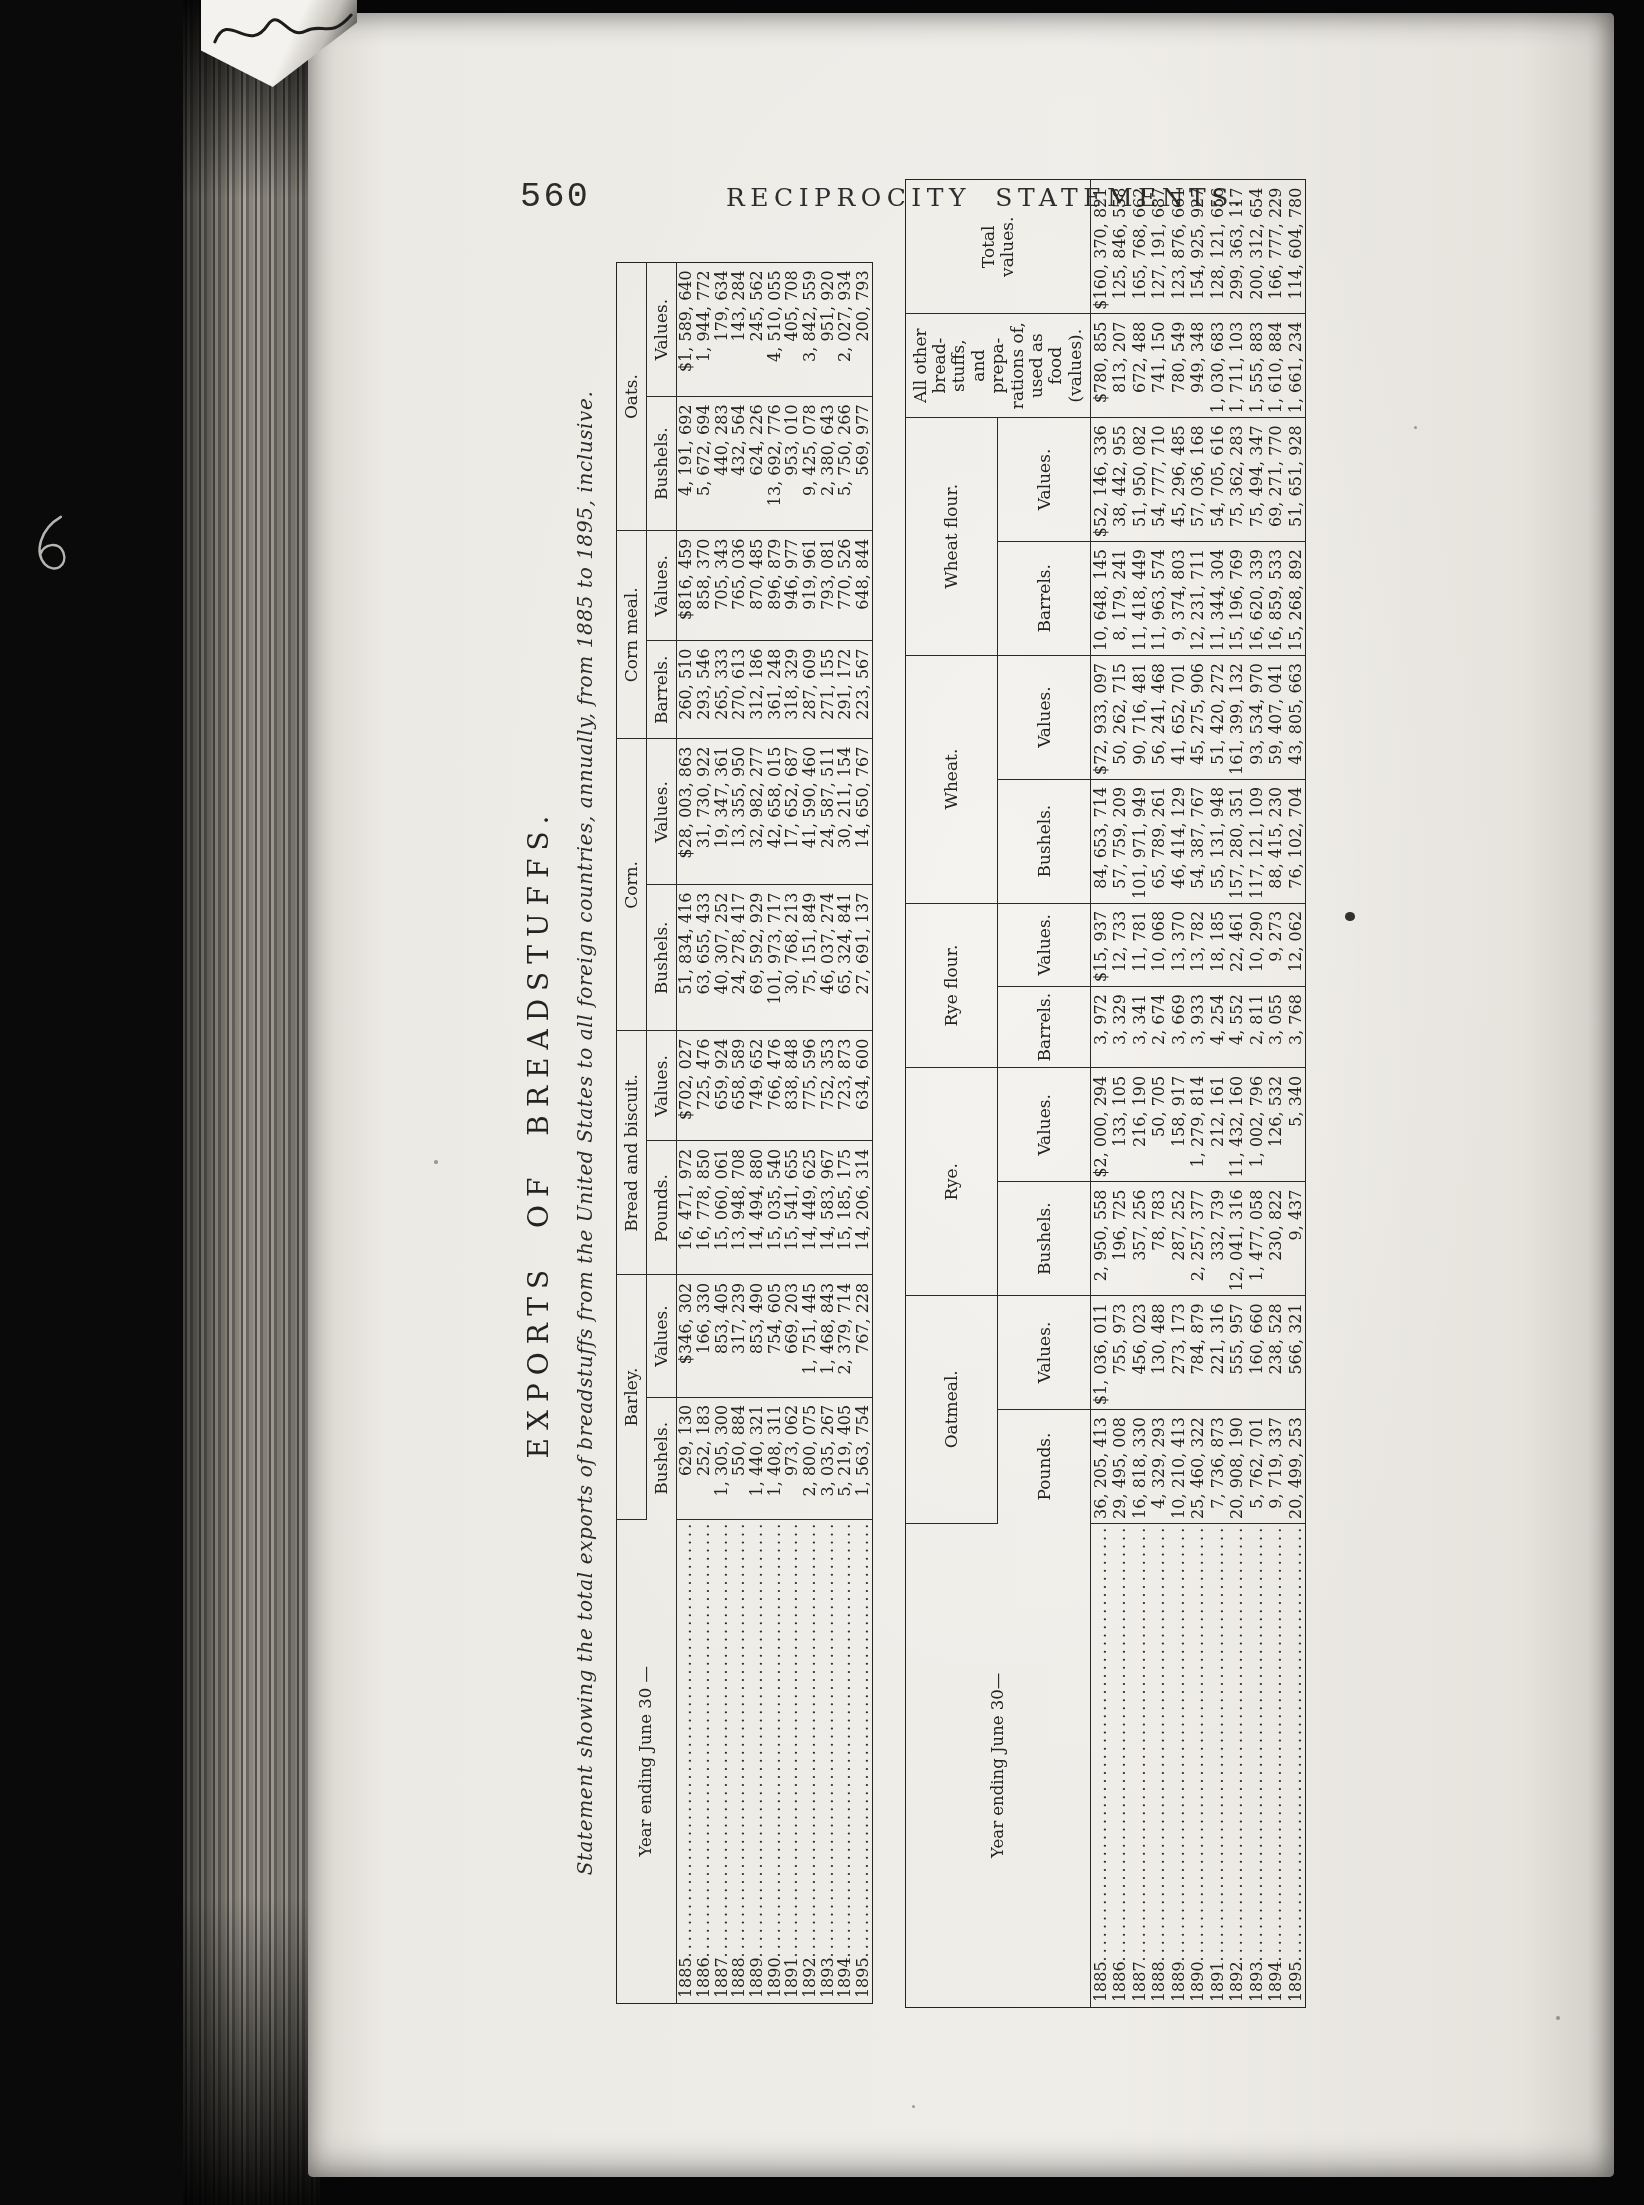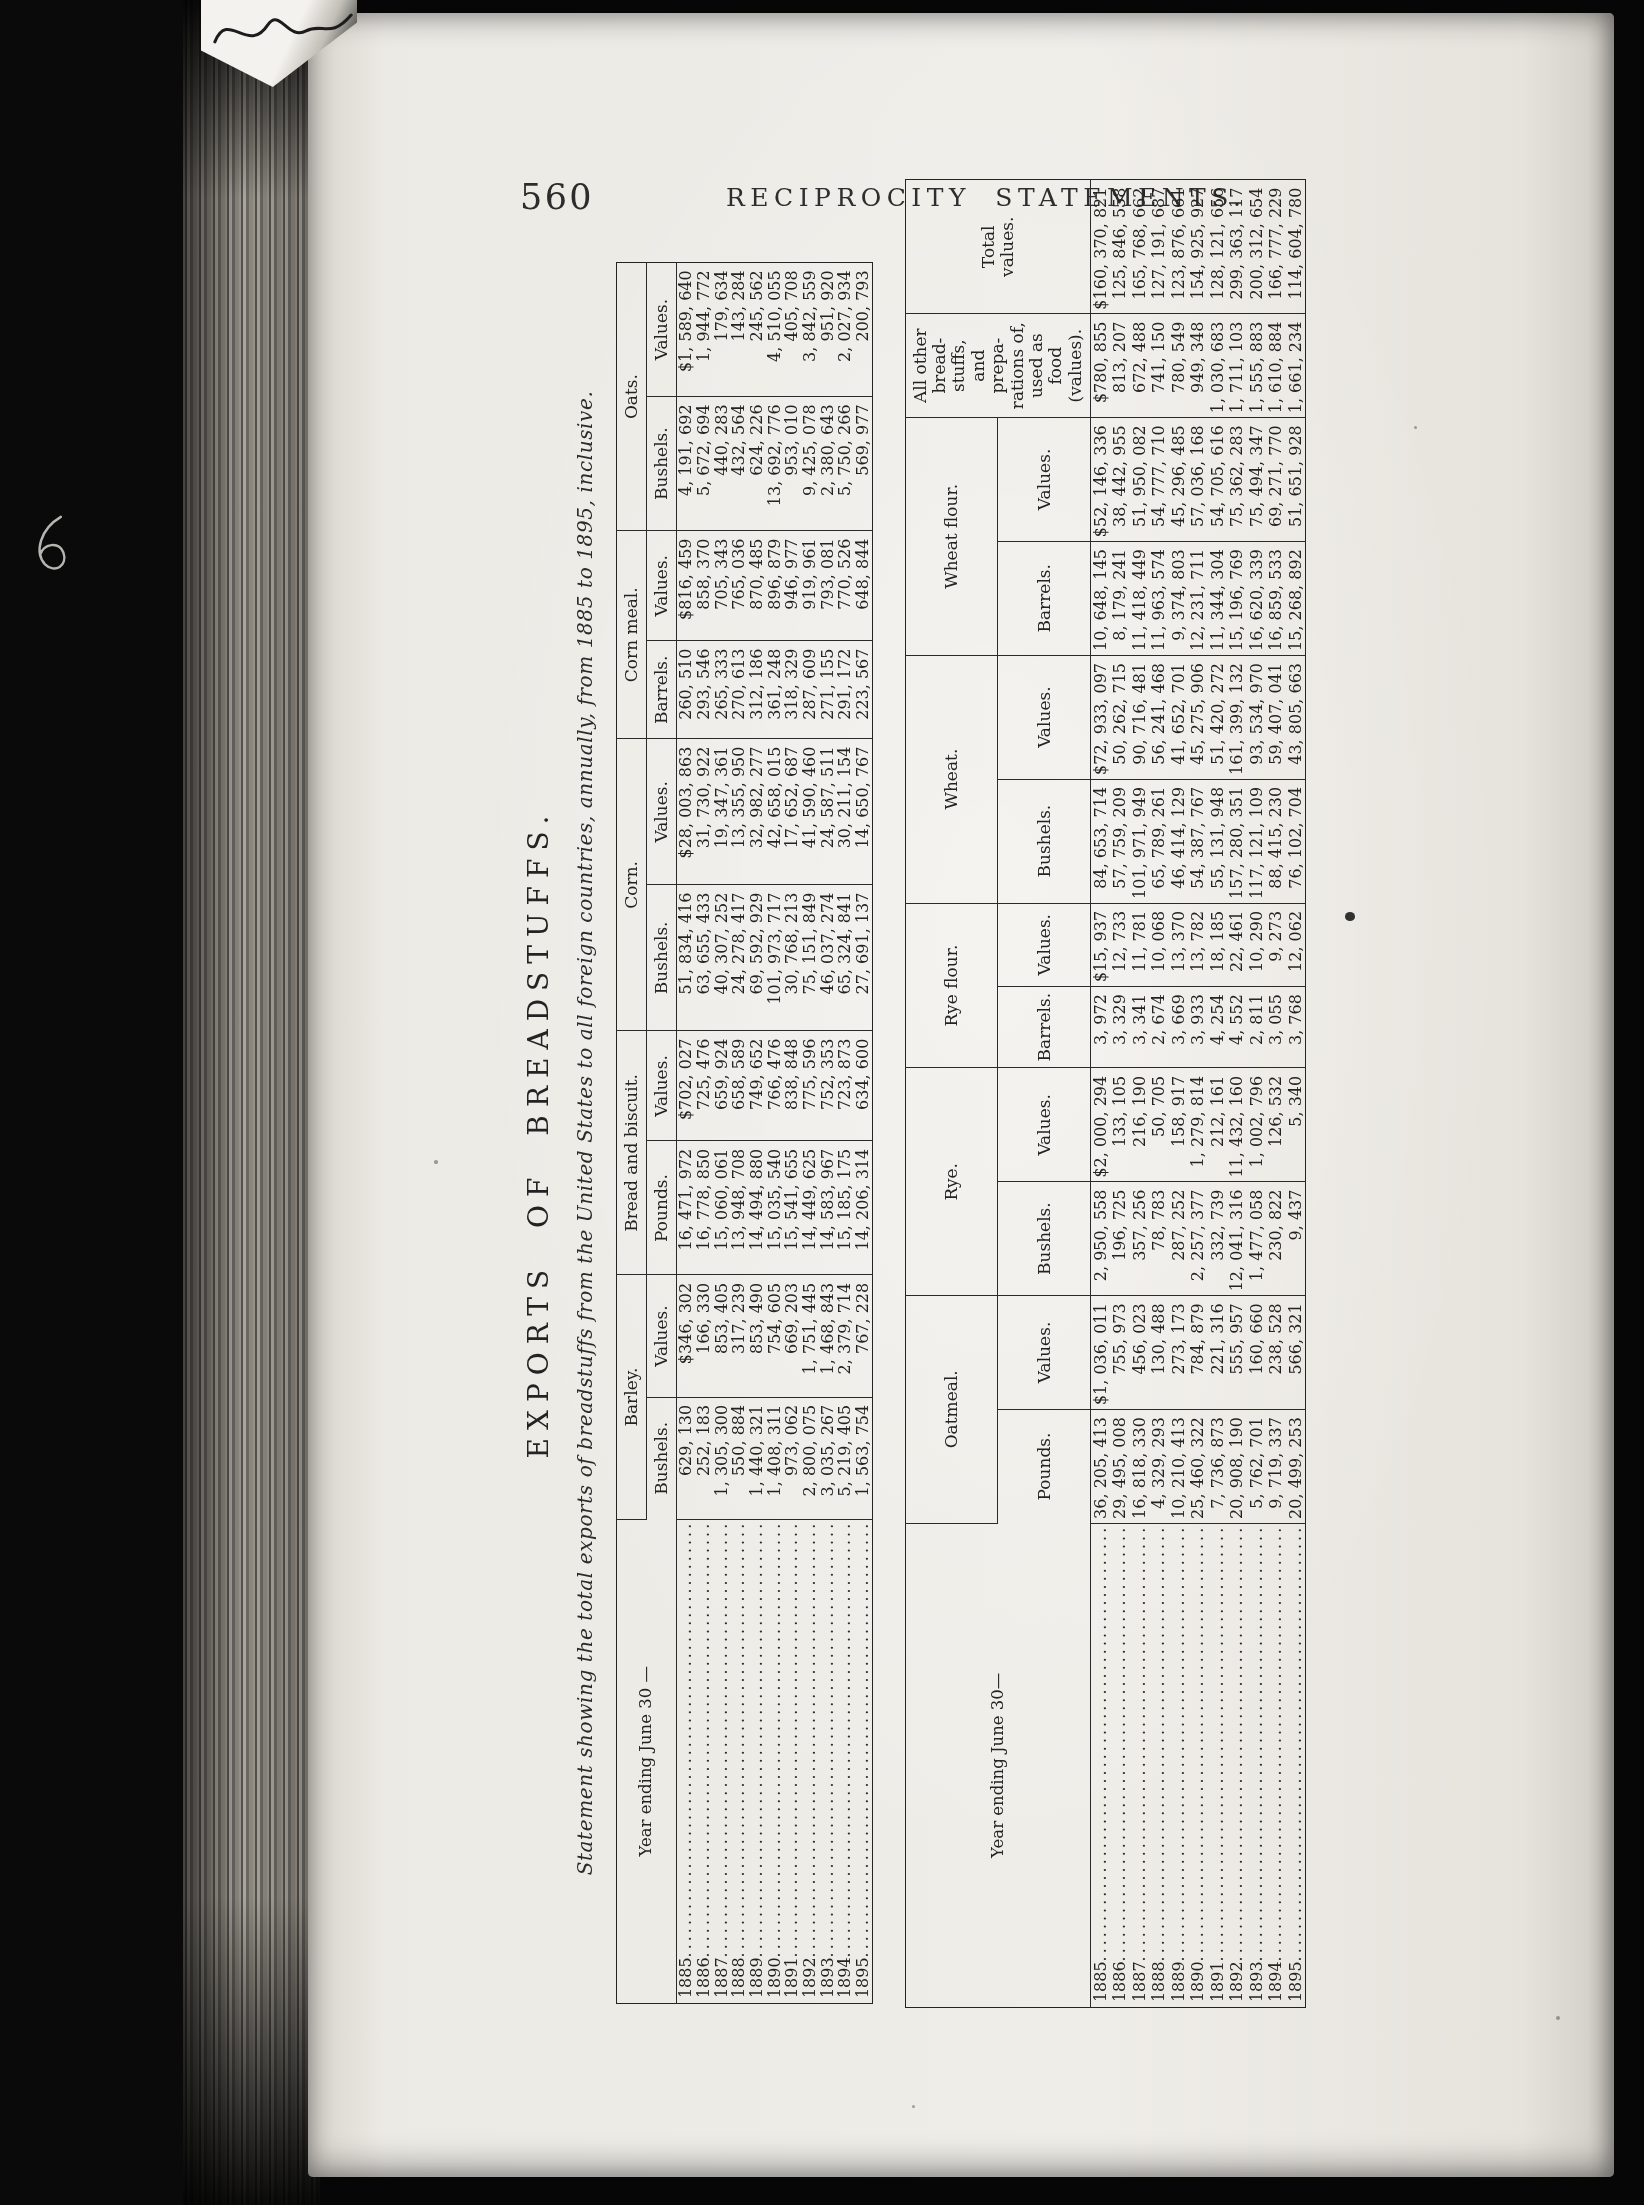--- a/index.html
+++ b/index.html
@@ -24,21 +24,21 @@
       linear-gradient(90deg,#d8d4cd 0%,#eceae5 6%,#efedE8 60%,#e6e3dd 93%,#cfccc5 100%),
       #eae7e2;
     box-shadow:inset 0 11px 24.4px rgba(0,0,0,.22), inset 0 -14.6px 28px rgba(0,0,0,.28), inset -8.5px 0 18.3px rgba(0,0,0,.15);
   }
   .torn{position:absolute;left:201px;top:0;width:156px;height:87px;
     background:linear-gradient(115deg,#f4f2ee 55%,#c2bfb8 72%,#4a4a46 88%,#111 100%);
     clip-path:polygon(0 0,100% 0,100% 26%,46% 100%,0 58%);}
   .blot{position:absolute;border-radius:50%;background:#101010;}
   .speck{position:absolute;border-radius:50%;background:#3c3a36;opacity:.45;}
   
-  .pagenum{position:absolute;left:520px;top:177px;font-size:35px;color:#2c2c2c;letter-spacing:2.4px;}
+  .pagenum{position:absolute;left:520px;top:177px;font-size:35px;color:#2c2c2c;letter-spacing:2.4px;font-family:Liberation Mono, monospace;}
   .runhead{position:absolute;left:726px;top:183px;width:622px;text-align:left;
     font-size:25px;letter-spacing:5.5px;word-spacing:11px;color:#2e2e2e;}
   
   .rot{position:absolute;left:521px;top:2008px;width:1750px;height:991px;
     transform-origin:0 0;transform:rotate(-90deg);color:#242424;}
   .rot-title{margin:1.2px 0 0;text-align:center;font-size:28px;font-weight:normal;
     letter-spacing:8px;word-spacing:17px;color:#232323;}
   .rot-subtitle{margin-top:18.3px;text-align:center;font-style:italic;font-size:20px;
     white-space:nowrap;letter-spacing:0.6px;color:#2b2b2b;}
   table.tbl{margin:18.3px auto 0;width:1742px;border:1.8px solid #242424;border-collapse:collapse;color:#232323;}

